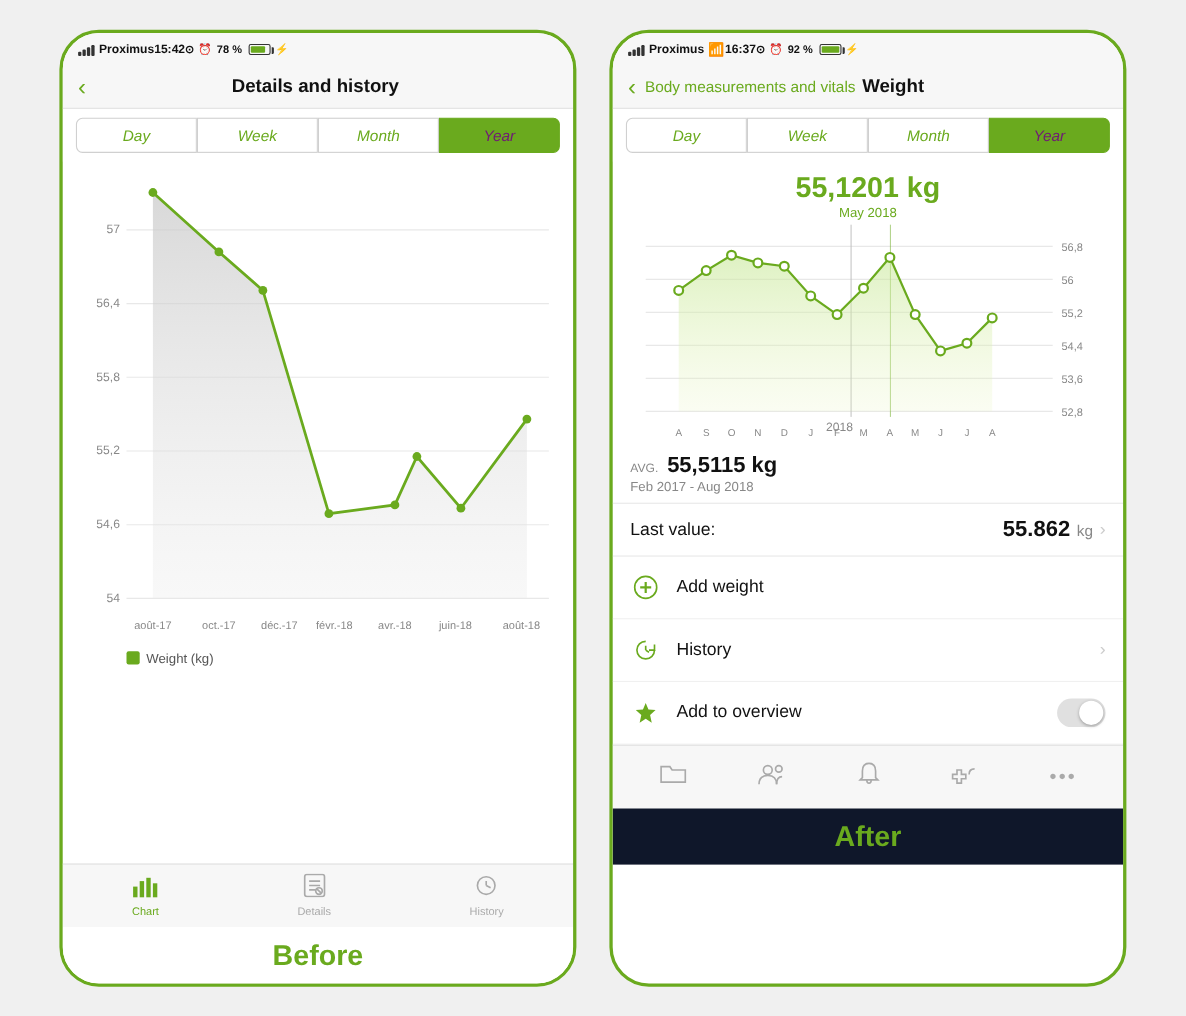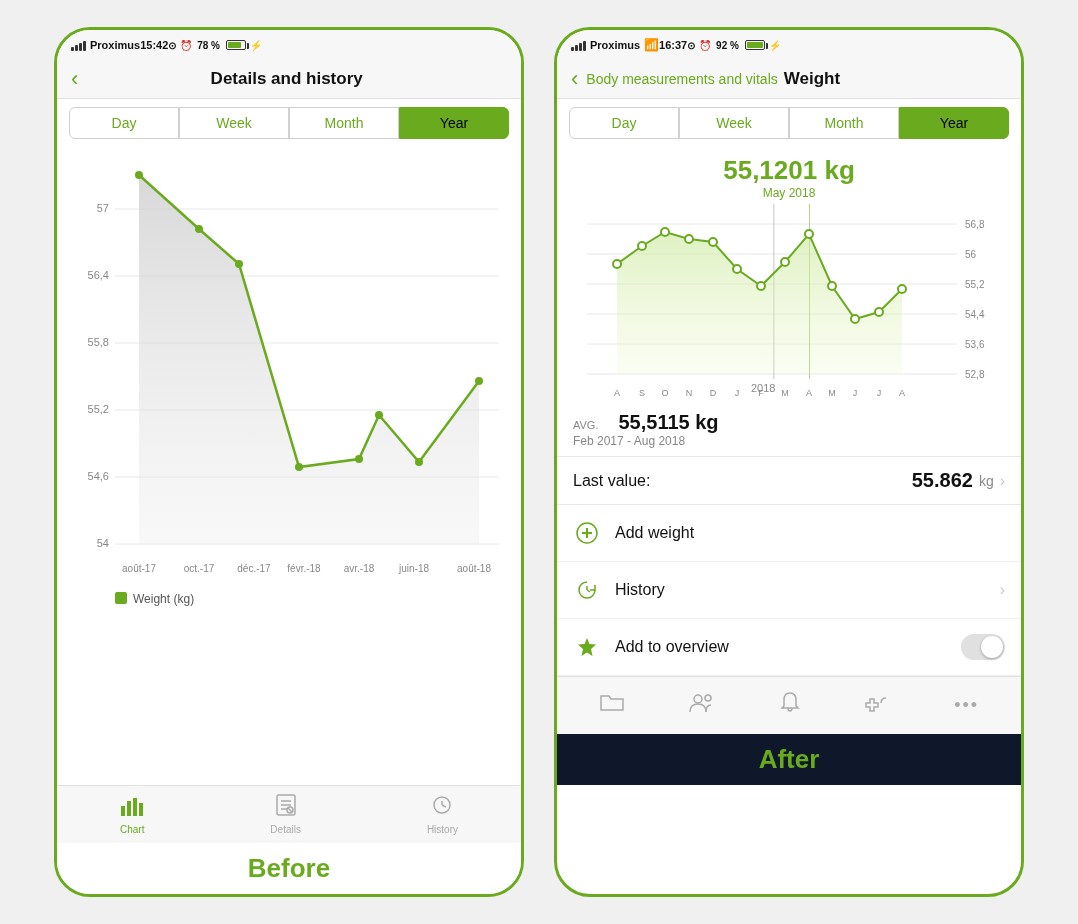--- a/index.html
+++ b/index.html
@@ -98,36 +98,37 @@
       color: #111;
     }
 
     
     .tab-bar {
       display: flex;
       padding: 8px 12px;
       gap: 0;
       flex-shrink: 0;
       background: #fff;
+      font-style: italic;
     }
     .tab-item {
       flex: 1;
       text-align: center;
       padding: 7px 0;
       font-size: 14px;
       color: #6aaa1e;
       border: 1px solid #d0d0d0;
       cursor: pointer;
       background: #fff;
     }
     .tab-item:first-child { border-radius: 6px 0 0 6px; }
     .tab-item:last-child { border-radius: 0 6px 6px 0; }
     .tab-item.active {
       background: #6aaa1e;
-      color: #000000;
+      color: #701a75;
       border-color: #6aaa1e;
     }
 
     
     .chart-container {
       flex: 1;
       padding: 10px 16px 5px;
       position: relative;
       overflow: hidden;
     }
@@ -466,21 +467,21 @@
       <text x="198" y="192" text-anchor="middle" font-size="9" fill="#888">M</text>
       <text x="222" y="192" text-anchor="middle" font-size="9" fill="#888">A</text>
       <text x="245" y="192" text-anchor="middle" font-size="9" fill="#888">M</text>
       <text x="268" y="192" text-anchor="middle" font-size="9" fill="#888">J</text>
       <text x="292" y="192" text-anchor="middle" font-size="9" fill="#888">J</text>
       <text x="315" y="192" text-anchor="middle" font-size="9" fill="#888">A</text>
     </svg>
   </div>
 
   <div class="stats-section">
-    <div style="display:flex; align-items:baseline; gap:20px;">
+    <div style="display:flex; align-items:baseline; gap:8px;">
       <span class="avg-label">AVG.</span>
       <span class="avg-value">55,5115 kg</span>
     </div>
     <div class="avg-range">Feb 2017 - Aug 2018</div>
   </div>
 
   <div class="last-value-row">
     <span class="last-value-label">Last value:</span>
     <div class="last-value-right">
       <span class="last-value-num">55.862</span>

